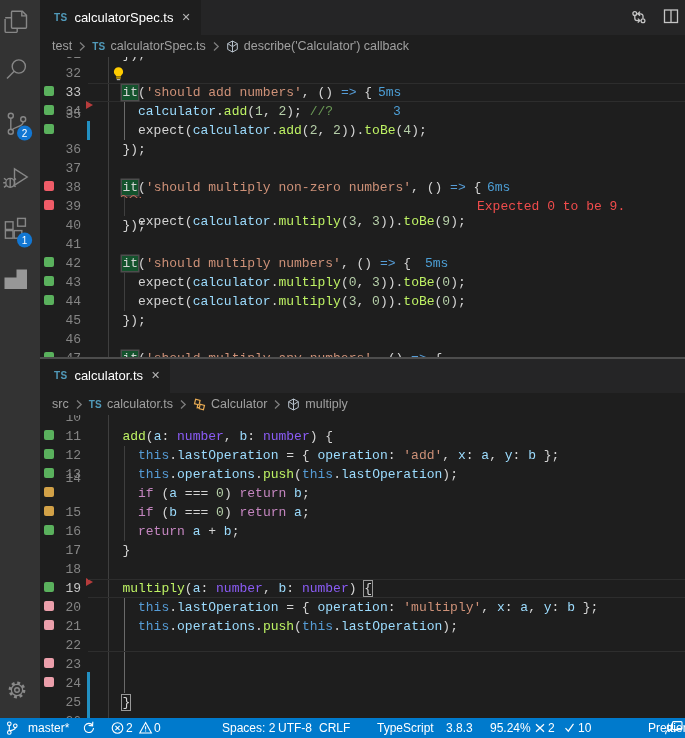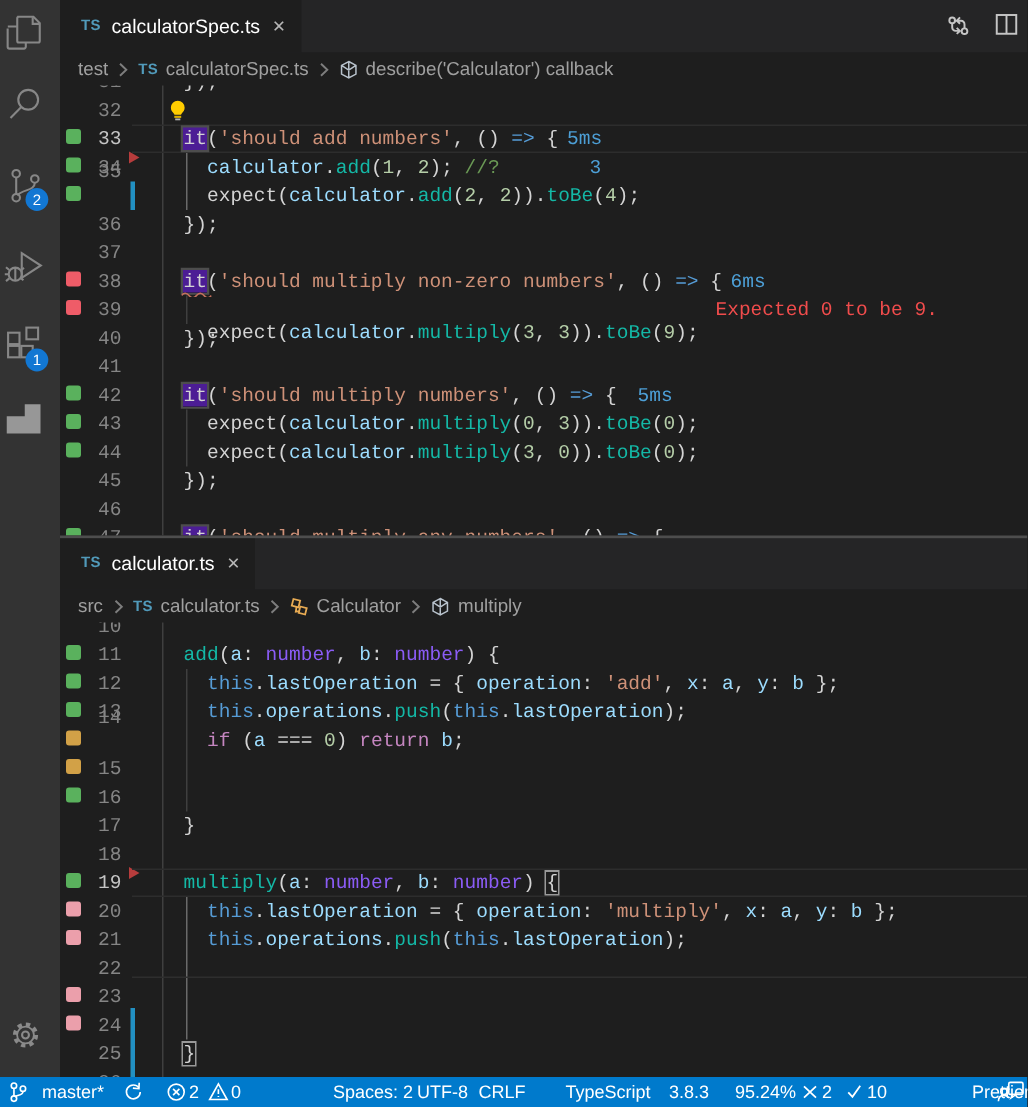--- a/index.html
+++ b/index.html
@@ -10,24 +10,24 @@
 .tlbl {color:#ffffff;font-size:13px;margin:0 8px 0 7px;white-space:nowrap}
 .tx {color:#b6b6b6;font-size:11px}
 .bc {position:absolute;left:40px;width:645px;height:22px;background:#1e1e1e;display:flex;align-items:center;padding-left:12px;color:#a0a0a0;font-size:12.5px;white-space:pre}
 .ed {position:absolute;left:40px;width:645px;background:#1e1e1e;overflow:hidden}
 .row {position:absolute;left:66.8px;height:19px;white-space:pre;font:13px/19px "Liberation Mono",monospace;color:#d4d4d4}
 .row i {font-style:normal}
 .ln {position:absolute;left:0;width:41px;text-align:right;font:13px/19px "Liberation Mono",monospace;color:#858585}
 .lnb {color:#c6c6c6}
 .sq {position:absolute;left:4.2px;width:10.3px;height:10.4px;border-radius:2px}
 .sq.g {background:#5ab15d} .sq.r {background:#ef5c68} .sq.p {background:#eb9fab} .sq.o {background:#d2a147}
-.w {color:#d4d4d4} .b {color:#569cd6} .lb {color:#9cdcfe} .y {color:#14b8a6}
+.w {color:#d4d4d4} .b {color:#569cd6} .lb {color:#9cdcfe} .y {color:#bef264}
 .s {color:#ce9178} .n {color:#b5cea8} .c {color:#6a9955} .t {color:#8b5cf6}
 i.p {color:#c586c0;background:none}
-.hl {background:#4c1d95;box-shadow:0 0 0 1.5px #4d4d4d}
+.hl {background:#14532d;box-shadow:0 0 0 1.5px #4d4d4d}
 .brk {box-shadow:0 0 0 1px #999999}
 .ms {color:#4d9fd6} .err {color:#f14c4c}
 .sash {position:absolute;left:40px;width:645px;top:357px;height:1.5px;background:#4d4d4d}
 .status {position:absolute;left:0;top:718px;width:685px;height:20px;background:#007acc;color:#ffffff;font-size:12px}
 </style></head><body>
 <div id="root">
 <div class="abar">
       <svg width="40" height="718" viewBox="0 0 40 718" style="position:absolute;left:0;top:0">
 <g fill="none" stroke="#878787" stroke-width="1.4">
 <path d="M5.2 17.7 h9.5 m2.5 3.5 v10 a1.2 1.2 0 0 1 -1.2 1.2 H6.3 a1.2 1.2 0 0 1 -1.2 -1.2 V19"></path>
@@ -207,20 +207,22 @@
       <div style="position:absolute;left:68.2px;top:-7px;width:1px;height:310px;background:#3f3f3f"></div>
       <div style="position:absolute;left:83.8px;top:31px;width:1px;height:95px;background:#3f3f3f"></div>
       <div style="position:absolute;left:83.8px;top:183px;width:1px;height:95px;background:#6a6a6a"></div>
       <div style="position:absolute;left:48px;right:0;top:164px;height:1px;background:#2d2d2d"></div>
       <div style="position:absolute;left:48px;right:0;top:182px;height:1px;background:#2d2d2d"></div>
       <div style="position:absolute;left:48px;right:0;top:236px;height:1px;background:#2e2e2e"></div>
       <div class="row" style="top:12px"><i class="w">  </i><i class="y">add</i><i class="w">(</i><i class="lb">a</i><i class="w">: </i><i class="t">number</i><i class="w">, </i><i class="lb">b</i><i class="w">: </i><i class="t">number</i><i class="w">) </i><i class="w">{</i></div>
       <div class="row" style="top:31px"><i class="w">    </i><i class="b">this</i><i class="w">.</i><i class="lb">lastOperation</i><i class="w"> = { </i><i class="lb">operation</i><i class="w">: </i><i class="s">'add'</i><i class="w">, </i><i class="lb">x</i><i class="w">: </i><i class="lb">a</i><i class="w">, </i><i class="lb">y</i><i class="w">: </i><i class="lb">b</i><i class="w"> };</i></div>
       <div class="row" style="top:50px"><i class="w">    </i><i class="b">this</i><i class="w">.</i><i class="lb">operations</i><i class="w">.</i><i class="y">push</i><i class="w">(</i><i class="b">this</i><i class="w">.</i><i class="lb">lastOperation</i><i class="w">);</i></div>
       <div class="row" style="top:69px"><i class="w">    </i><i class="p">if</i><i class="w"> (</i><i class="lb">a</i><i class="w"> === </i><i class="n">0</i><i class="w">) </i><i class="p">return</i><i class="w"> </i><i class="lb">b</i><i class="w">;</i></div>
+      <div class="row" style="top:88px"><i class="w">    </i><i class="p">if</i><i class="w"> (</i><i class="lb">b</i><i class="w"> === </i><i class="n">0</i><i class="w">) </i><i class="p">return</i><i class="w"> </i><i class="lb">a</i><i class="w">;</i></div>
+      <div class="row" style="top:107px"><i class="w">    </i><i class="p">return</i><i class="w"> </i><i class="lb">a</i><i class="w"> + </i><i class="lb">b</i><i class="w">;</i></div>
       <div class="row" style="top:126px"><i class="w">  }</i></div>
       <div class="row" style="top:164px"><i class="w">  </i><i class="y">multiply</i><i class="w">(</i><i class="lb">a</i><i class="w">: </i><i class="t">number</i><i class="w">, </i><i class="lb">b</i><i class="w">: </i><i class="t">number</i><i class="w">) </i><i class="w brk">{</i></div>
       <div class="row" style="top:183px"><i class="w">    </i><i class="b">this</i><i class="w">.</i><i class="lb">lastOperation</i><i class="w"> = { </i><i class="lb">operation</i><i class="w">: </i><i class="s">'multiply'</i><i class="w">, </i><i class="lb">x</i><i class="w">: </i><i class="lb">a</i><i class="w">, </i><i class="lb">y</i><i class="w">: </i><i class="lb">b</i><i class="w"> };</i></div>
       <div class="row" style="top:202px"><i class="w">    </i><i class="b">this</i><i class="w">.</i><i class="lb">operations</i><i class="w">.</i><i class="y">push</i><i class="w">(</i><i class="b">this</i><i class="w">.</i><i class="lb">lastOperation</i><i class="w">);</i></div>
       <div class="row" style="top:278px"><i class="w">  </i><i class="w brk">}</i></div>
 </div>
 <div class="status">
       <svg width="685" height="20" viewBox="0 0 685 20" style="position:absolute;left:0;top:0">
 <g fill="none" stroke="#ffffff" stroke-width="1.1">
 <circle cx="9.3" cy="5.8" r="1.8"></circle>

